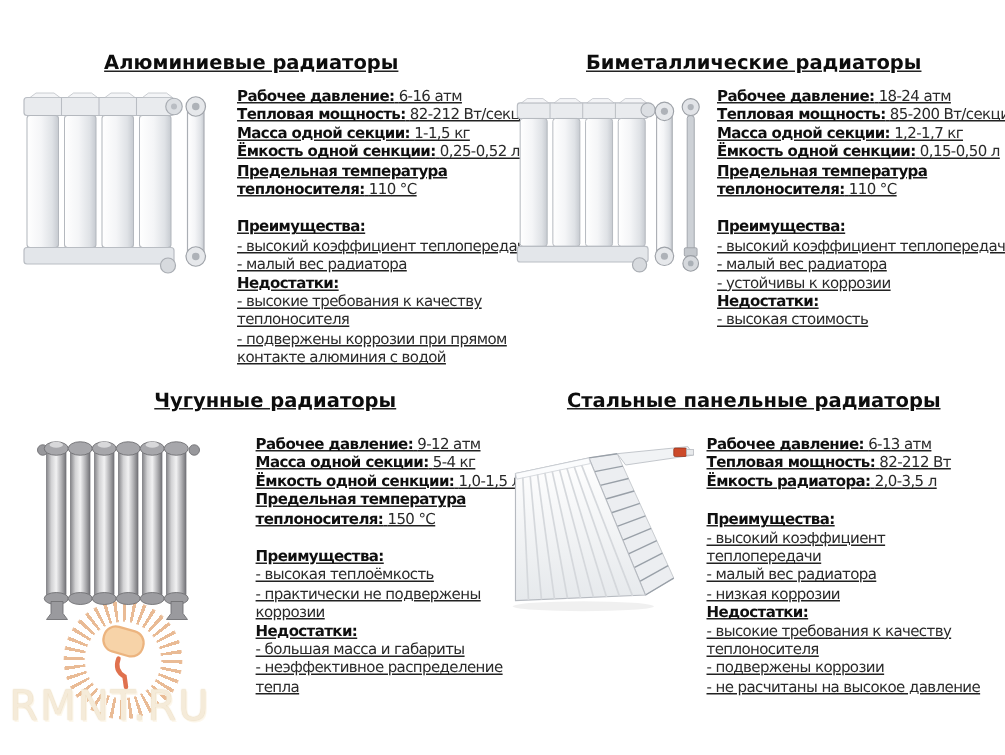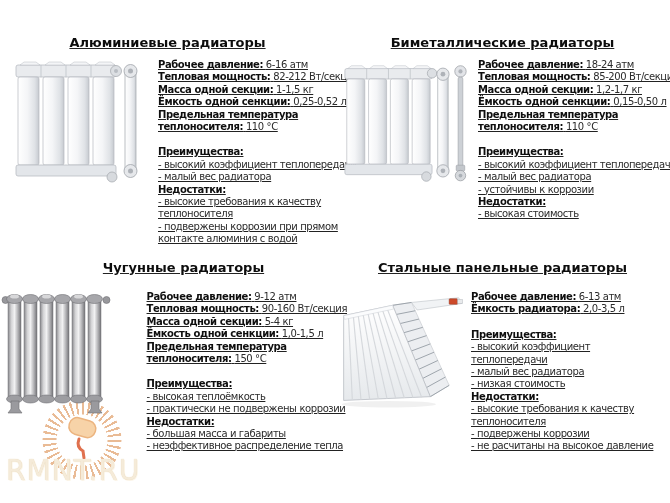--- a/index.html
+++ b/index.html
@@ -195,21 +195,20 @@
           <ellipse cx="45.5" cy="112" rx="8" ry="4" fill="#9d9da1" stroke="#6f6f73" stroke-width="0.6"></ellipse>
           <ellipse cx="61.5" cy="112" rx="8" ry="4" fill="#9d9da1" stroke="#6f6f73" stroke-width="0.6"></ellipse>
           <ellipse cx="77.5" cy="112" rx="8" ry="4" fill="#9d9da1" stroke="#6f6f73" stroke-width="0.6"></ellipse>
           <ellipse cx="93.5" cy="112" rx="8" ry="4" fill="#9d9da1" stroke="#6f6f73" stroke-width="0.6"></ellipse>
           <path d="M10 114 h8 v8 l3 4 h-14 l3 -4 z" fill="#9a9a9e" stroke="#707074" stroke-width="0.6"></path>
           <path d="M90 114 h8 v8 l3 4 h-14 l3 -4 z" fill="#9a9a9e" stroke="#707074" stroke-width="0.6"></path>
         </svg>
       </div>
       <div class="txt">
         <div class="spec"><b>Рабочее давление:</b> <span>9-12 атм</span></div>
-        <div class="spec"><b>Тепловая мощность:</b> <span>90-160 Вт/секция</span></div>
         <div class="spec"><b>Масса одной секции:</b> <span>5-4 кг</span></div>
         <div class="spec"><b>Ёмкость одной сенкции:</b> <span>1,0-1,5 л</span></div>
         <div class="spec wrap"><b>Предельная температура теплоносителя:</b> <span>150 °C</span></div>
         <div class="group-label adv">Преимущества:</div>
         <div class="item">- высокая теплоёмкость</div>
         <div class="item">- практически не подвержены коррозии</div>
         <div class="group-label">Недостатки:</div>
         <div class="item">- большая масса и габариты</div>
         <div class="item">- неэффективное распределение тепла</div>
       </div>
@@ -255,25 +254,26 @@
             <line x1="32" y1="24.5" x2="52" y2="114.1"></line>
               <line x1="37.2" y1="23.4" x2="61.2" y2="113.7"></line>
             <line x1="42.4" y1="22.3" x2="70.4" y2="113.4"></line>
               <line x1="47.6" y1="21.2" x2="79.6" y2="113"></line>
             <line x1="52.8" y1="20.1" x2="88.8" y2="112.6"></line>
           </g>
         </svg>
       </div>
       <div class="txt">
         <div class="spec"><b>Рабочее давление:</b> <span>6-13 атм</span></div>
+        <div class="spec"><b>Тепловая мощность:</b> <span>82-212 Вт</span></div>
         <div class="spec"><b>Ёмкость радиатора:</b> <span>2,0-3,5 л</span></div>
         <div class="group-label adv">Преимущества:</div>
         <div class="item">- высокий коэффициент теплопередачи</div>
         <div class="item">- малый вес радиатора</div>
-        <div class="item">- низкая стоимость</div>
+        <div class="item">- низкая коррозии</div>
         <div class="group-label">Недостатки:</div>
         <div class="item">- высокие требования к качеству теплоносителя</div>
         <div class="item">- подвержены коррозии</div>
         <div class="item">- не расчитаны на высокое давление</div>
       </div>
     </div>
   </section>
 
 </div>
 

